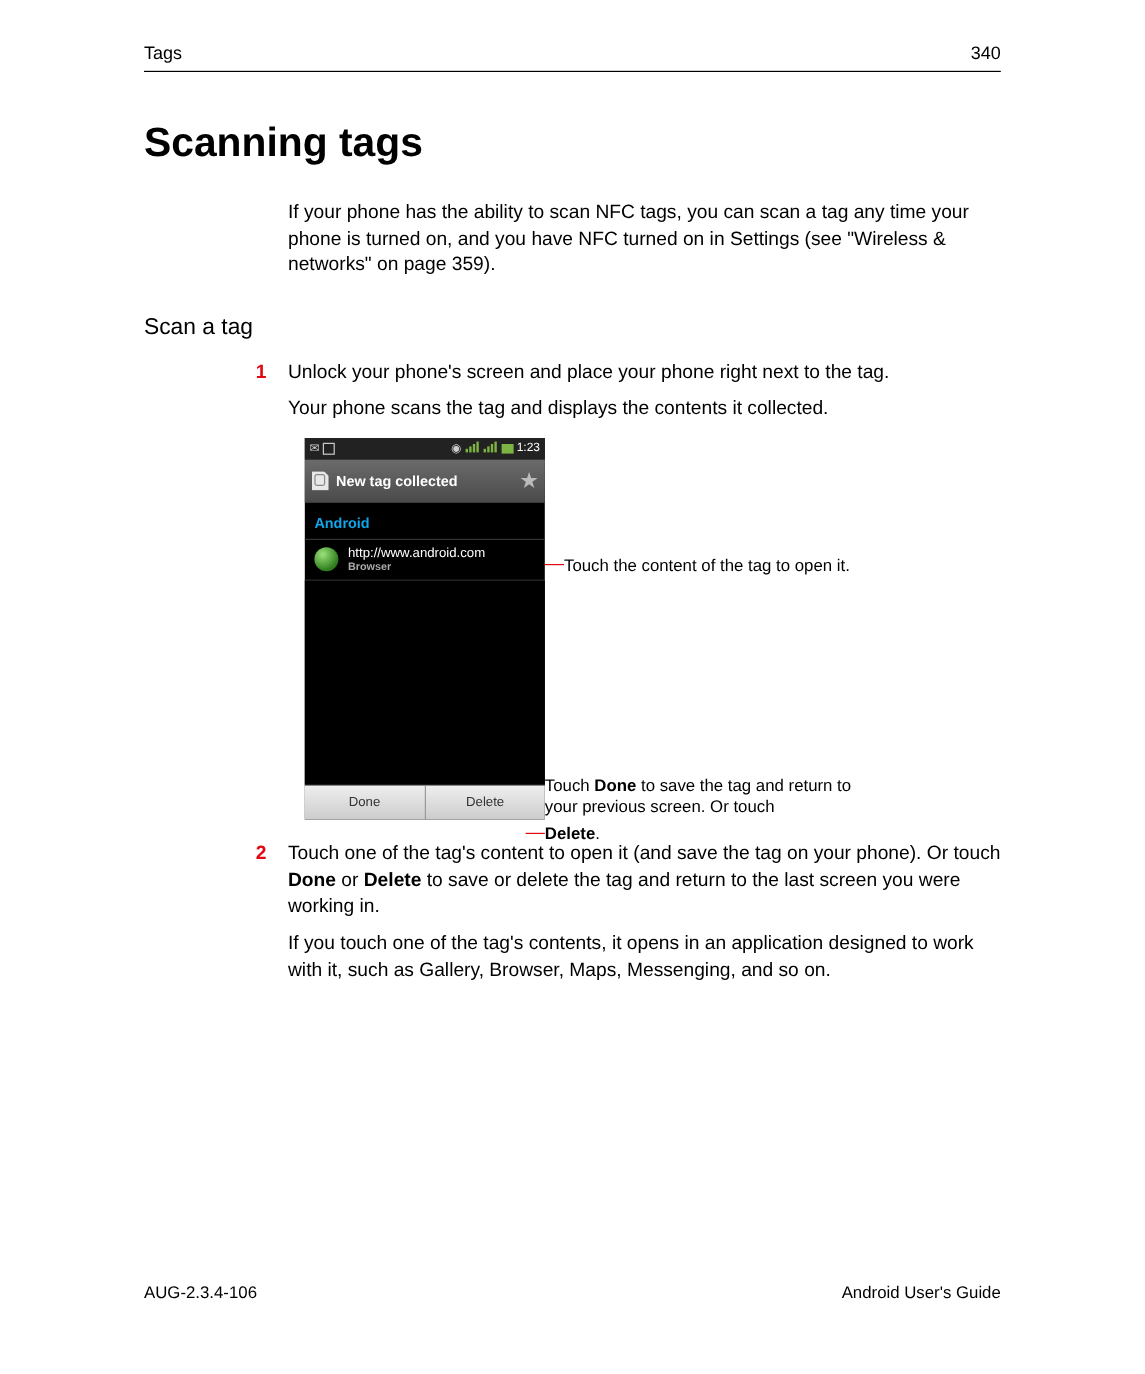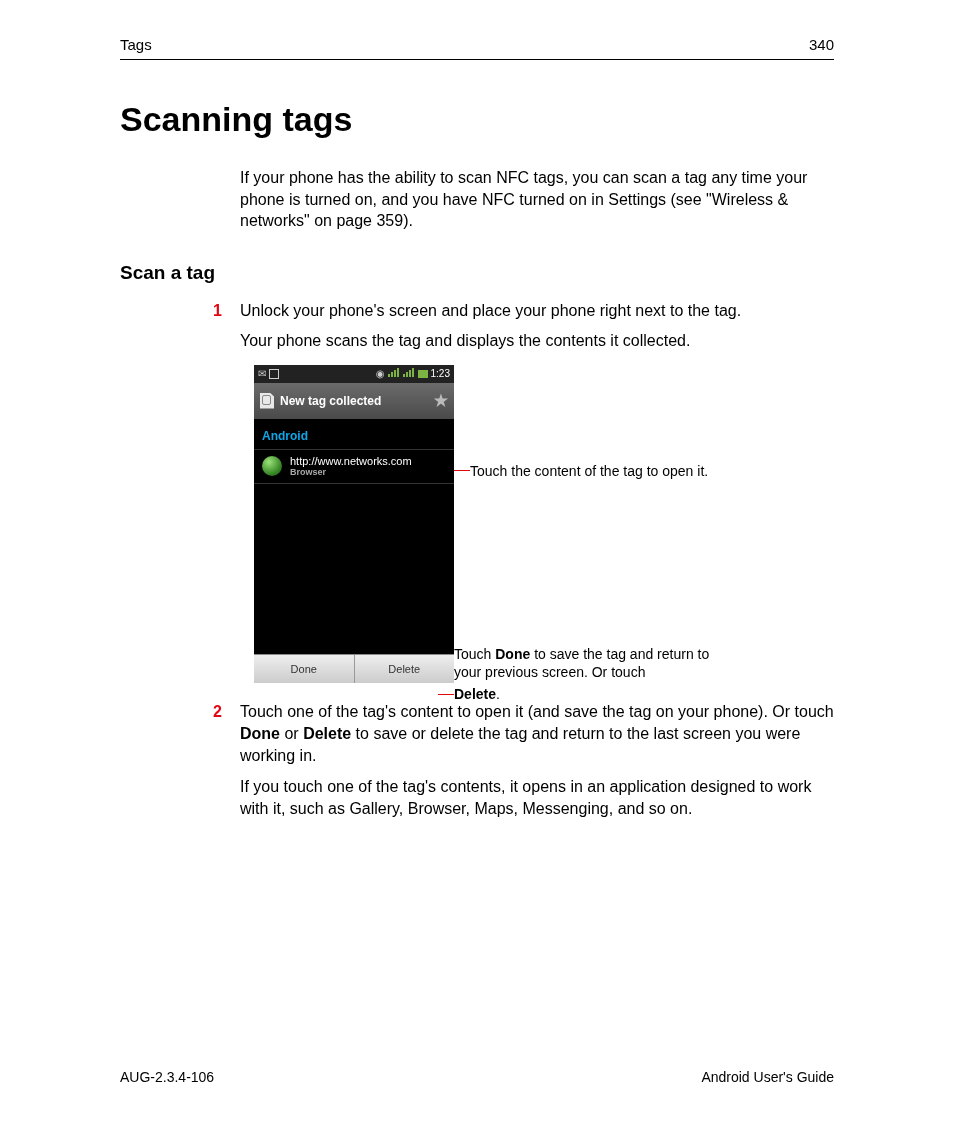--- a/index.html
+++ b/index.html
@@ -30,21 +30,21 @@
     margin-bottom: 28px;
   }
   .intro {
     margin-left: 120px;
     font-size: 16px;
     line-height: 1.35;
     margin-bottom: 30px;
   }
   .sub-heading {
     font-size: 19px;
-    font-weight: bold;
+    font-weight: normal;
     margin-bottom: 16px;
   }
   .step-row {
     display: flex;
     margin-bottom: 8px;
     font-size: 16px;
     line-height: 1.4;
   }
   .step-num {
     width: 120px;
@@ -215,21 +215,21 @@
         <span class="titlebar-left">
           <span class="tag-icon"></span>
           <span>New tag collected</span>
         </span>
         <span class="star-icon">★</span>
       </div>
       <div class="section-label">Android</div>
       <div class="tag-item">
         <span class="globe"></span>
         <span>
-          <div class="tag-url">http://www.networks.com</div>
+          <div class="tag-url">http://www.android.com</div>
           <div class="tag-sub">Browser</div>
         </span>
       </div>
       <div class="phone-body"></div>
       <div class="button-bar">
         <div class="phone-btn">Done</div>
         <div class="phone-btn">Delete</div>
       </div>
     </div>
 

